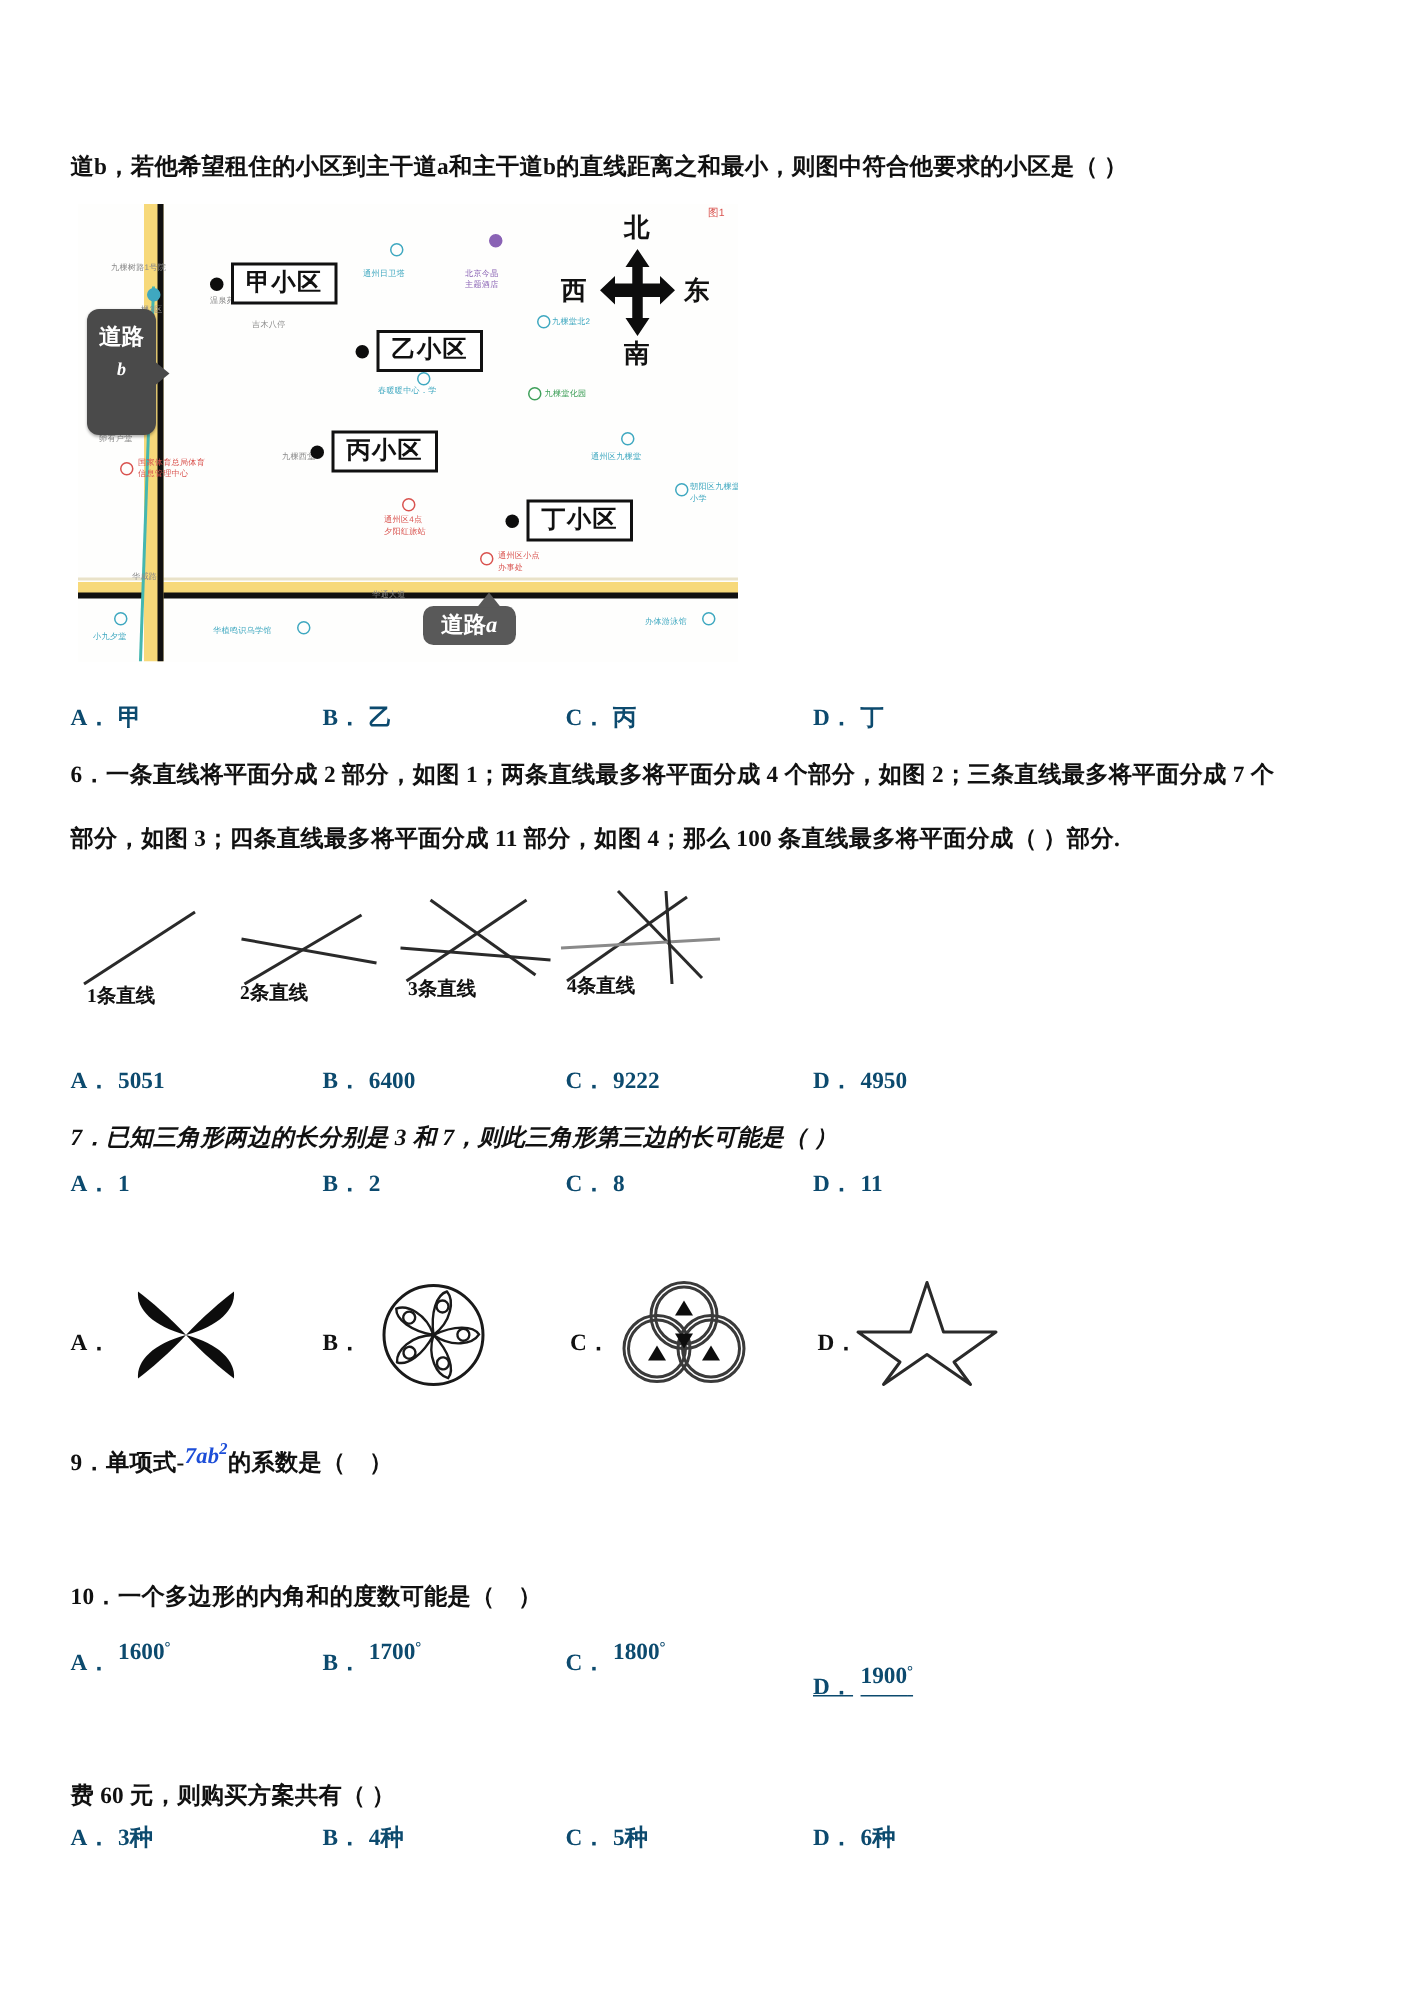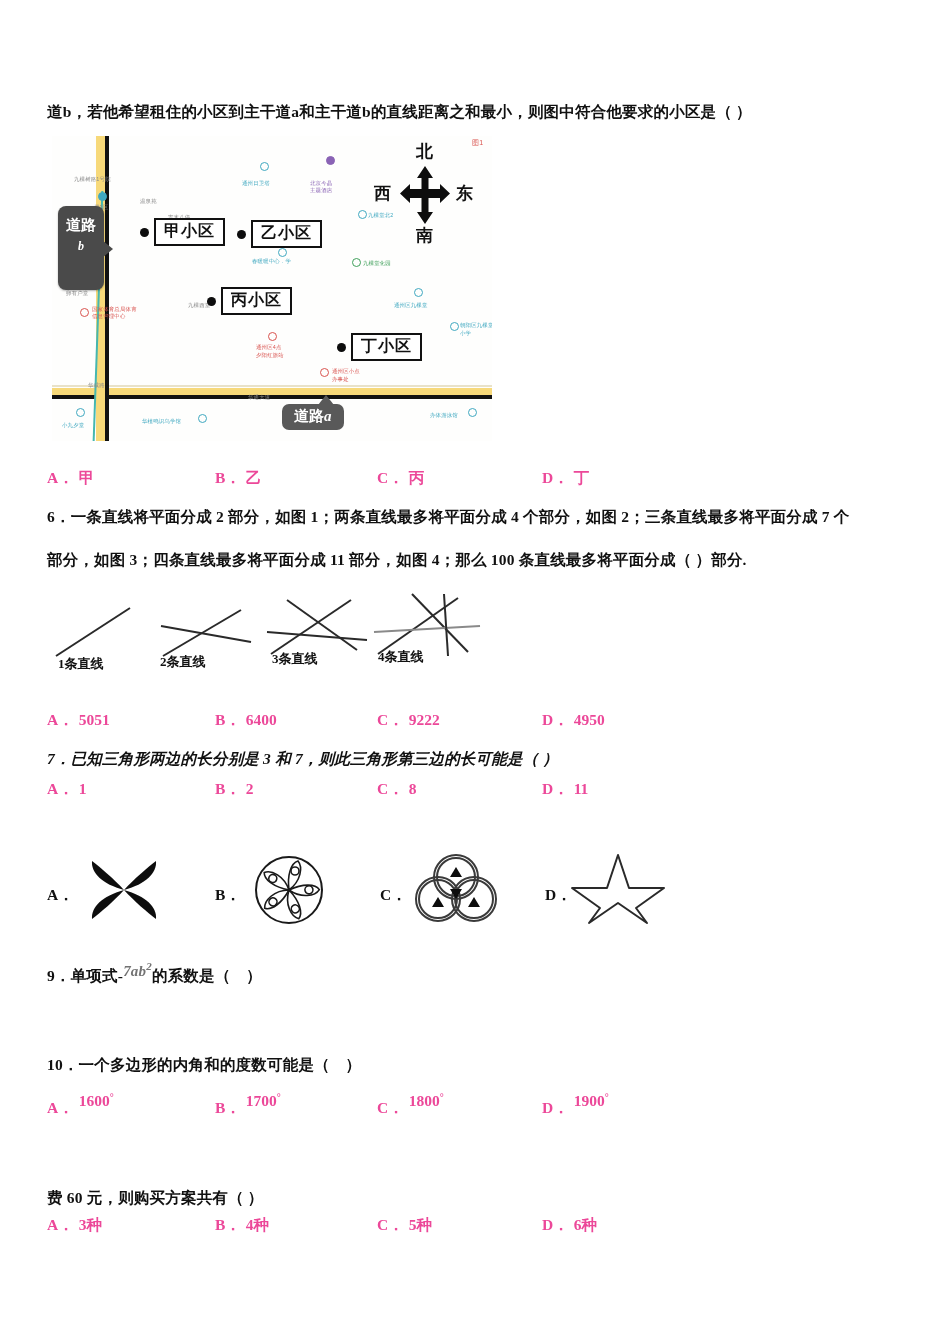--- a/index.html
+++ b/index.html
@@ -33,21 +33,21 @@
   .opt-row {
     position: absolute;
     left: 47px;
     width: 860px;
     height: 24px;
   }
   .opt {
     position: absolute;
     font-size: 15.5px;
     font-weight: 700;
-    color: #ec4899;
+    color: #0c4a6e;
     white-space: nowrap;
   }
   .opt .lbl {
     font-family: "Liberation Serif", serif;
     font-weight: 700;
     font-style: normal;
     margin-right: 5px;
   }
   .opt .val { font-weight: 600; }
   .opt-a { left: 0px; }
@@ -238,21 +238,21 @@
   .opt-letter-fig {
     position: absolute;
     font-size: 15.5px;
     font-weight: 700;
     color: #111;
   }
 
   .math-it {
     font-family: "Liberation Serif", "DejaVu Serif", serif;
     font-style: italic;
-    color: #737373;
+    color: #1d4ed8;
   }
   .sup-deg {
     position: relative;
     top: -7px;
     font-size: 15.5px;
     font-family: "Liberation Serif", serif;
   }
 </style>
 </head>
 <body>
@@ -346,21 +346,21 @@
 
     <div class="callout-b">
       <div class="cb-txt">道路</div>
       <div class="cb-sub">b</div>
     </div>
 
     <div class="callout-a">
       <span>道路</span><i>a</i>
     </div>
 
-    <div class="estate" style="left:88px; top:39px;margin-top:43px;">
+    <div class="estate" style="left:88px; top:39px;">
       <span class="dot"></span>
       <span class="box">甲小区</span>
     </div>
     <div class="estate" style="left:185px; top:84px;">
       <span class="dot"></span>
       <span class="box">乙小区</span>
     </div>
     <div class="estate" style="left:155px; top:151px;">
       <span class="dot"></span>
       <span class="box">丙小区</span>
@@ -511,21 +511,21 @@
 
   <div class="q-text" style="left:47px; top:962px;">
     <span>9．单项式-</span><span class="math-it" style="position:relative; top:-5px; font-size:15px;">7ab</span><span class="math-it" style="position:relative; top:-11px; font-size:11px;">2</span><span>的系数是（　）</span>
   </div>
 
   <div class="q-text" style="left:47px; top:1051px;">10．一个多边形的内角和的度数可能是（　）</div>
   <div class="opt-row" style="top:1090px; height:34px;">
     <span class="opt opt-a" style="top:8px;"><span class="lbl">A．</span><span class="sup-deg"><span>1600</span><span style="font-size:10px; position:relative; top:-5px;">°</span></span></span>
     <span class="opt opt-b" style="top:8px;"><span class="lbl">B．</span><span class="sup-deg"><span>1700</span><span style="font-size:10px; position:relative; top:-5px;">°</span></span></span>
     <span class="opt opt-c" style="top:8px;"><span class="lbl">C．</span><span class="sup-deg"><span>1800</span><span style="font-size:10px; position:relative; top:-5px;">°</span></span></span>
-    <span class="opt opt-d" style="top:8px;"><span class="lbl">D．</span><span class="sup-deg"><span>1900</span><span style="font-size:10px; position:relative; top:-5px;">°</span></span></span>
+    <span class="opt opt-d" style="top:24px;text-decoration:underline;"><span class="lbl">D．</span><span class="sup-deg"><span>1900</span><span style="font-size:10px; position:relative; top:-5px;">°</span></span></span>
   </div>
 
   <div class="q-text" style="left:47px; top:1184px;">费 60 元，则购买方案共有（      ）</div>
   <div class="opt-row" style="top:1215px;">
     <span class="opt opt-a"><span class="lbl">A．</span><span class="val">3种</span></span>
     <span class="opt opt-b"><span class="lbl">B．</span><span class="val">4种</span></span>
     <span class="opt opt-c"><span class="lbl">C．</span><span class="val">5种</span></span>
     <span class="opt opt-d"><span class="lbl">D．</span><span class="val">6种</span></span>
   </div>
 

